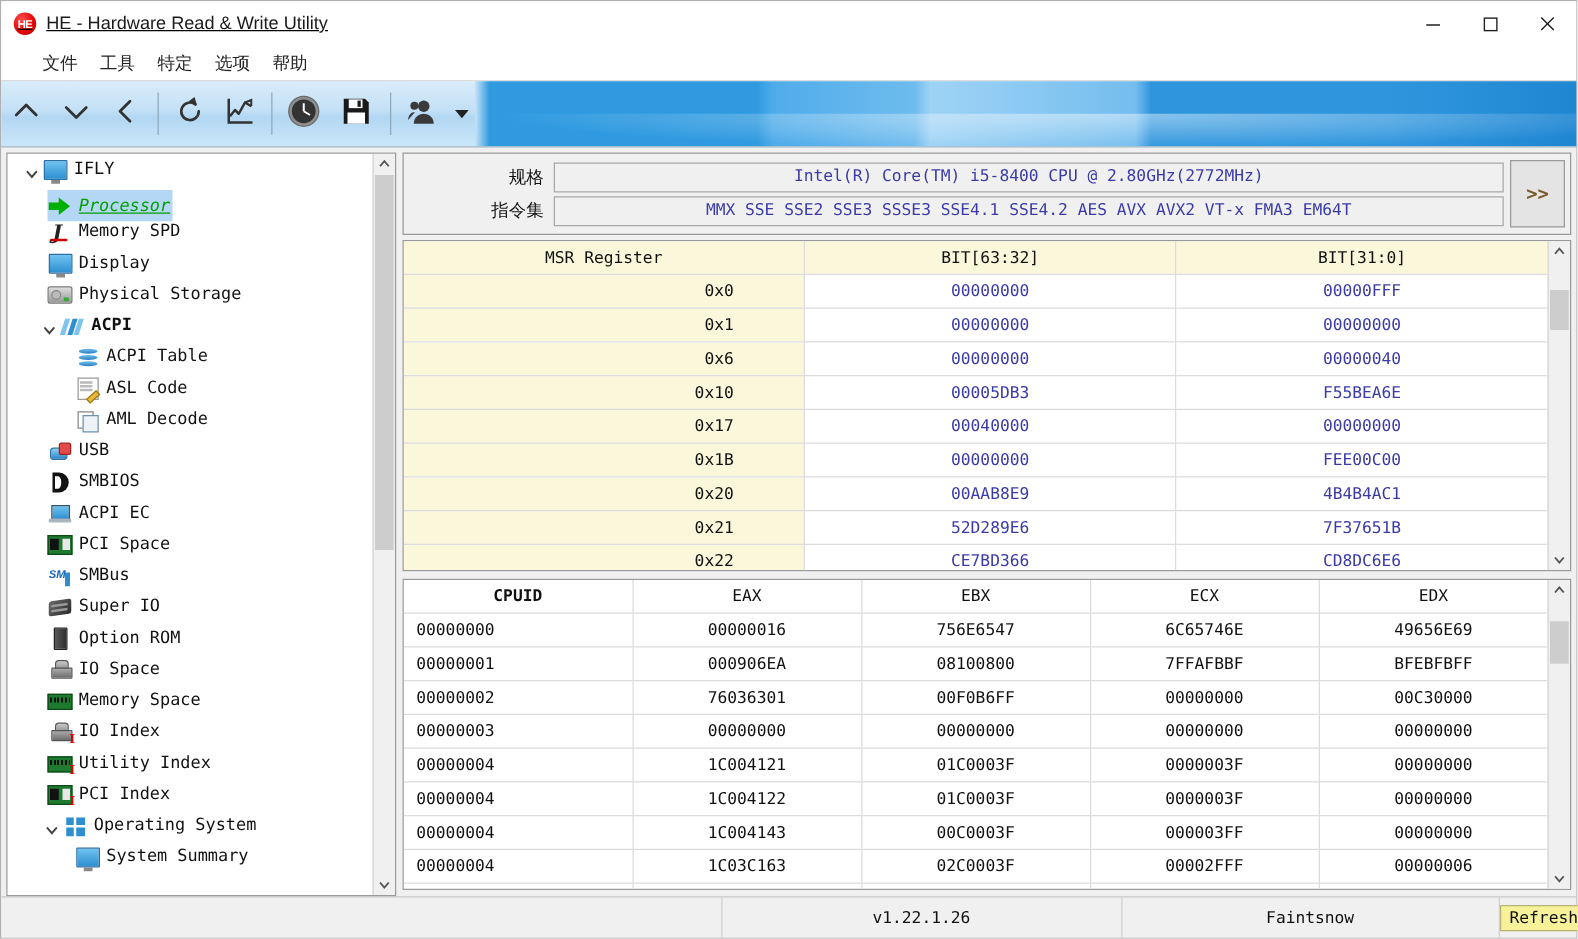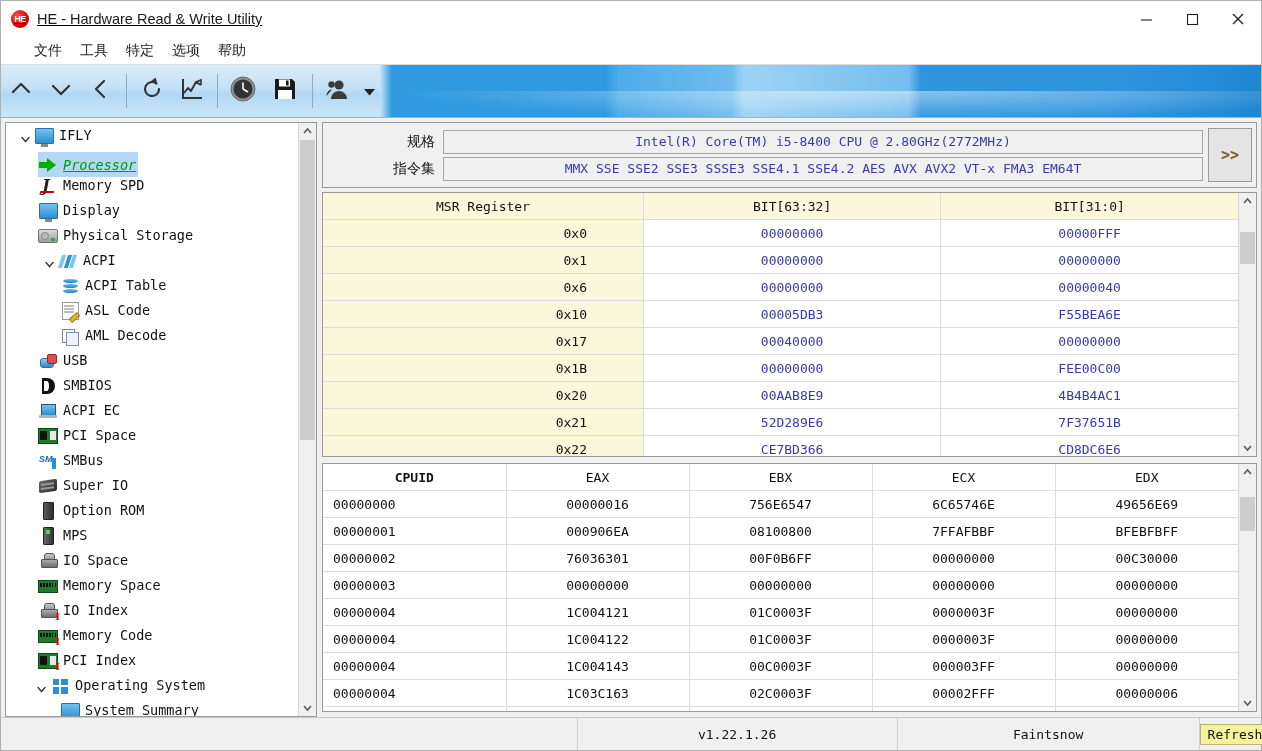--- a/index.html
+++ b/index.html
@@ -493,21 +493,21 @@
           <span class="tlabel">Display</span>
         </div>
 
         <div class="tnode ind2">
           <span class="ticon">
               <i class="ic-hdd"></i>
             </span>
           <span class="tlabel">Physical Storage</span>
         </div>
 
-        <div class="tnode" style="padding-left:34px;">
+        <div class="tnode" style="padding-left:24px;font-weight:bold;">
           <span class="tw">
             <svg width="11" height="11" viewBox="0 0 11 11">
                 <polyline points="2,3.5 5.5,7.5 9,3.5" fill="none" stroke="#444" stroke-width="1.6" stroke-linecap="round"></polyline>
               </svg>
           </span>
           <span class="ticon">
               <span class="ic-acpi">
                 <i></i>
                 <i></i>
                 <i></i>
@@ -583,26 +583,20 @@
           <span class="tlabel">Super IO</span>
         </div>
 
         <div class="tnode ind2">
           <span class="ticon">
               <i class="ic-rom"></i>
             </span>
           <span class="tlabel">Option ROM</span>
         </div>
 
-        <div class="tnode ind2">
-          <span class="ticon">
-              <i class="ic-mps"></i>
-            </span>
-          <span class="tlabel">MPS</span>
-        </div>
 
         <div class="tnode ind2">
           <span class="ticon">
               <i class="ic-iospace"></i>
             </span>
           <span class="tlabel">IO Space</span>
         </div>
 
         <div class="tnode ind2">
           <span class="ticon">
@@ -617,21 +611,21 @@
               <span class="imark">I</span>
             </span>
           <span class="tlabel">IO Index</span>
         </div>
 
         <div class="tnode ind2">
           <span class="ticon ic-idx">
               <i class="ic-memspace"></i>
               <span class="imark">I</span>
             </span>
-          <span class="tlabel">Memory Code</span>
+          <span class="tlabel">Utility Index</span>
         </div>
 
         <div class="tnode ind2">
           <span class="ticon ic-idx">
               <i class="ic-pci"></i>
               <span class="imark">I</span>
             </span>
           <span class="tlabel">PCI Index</span>
         </div>
 

